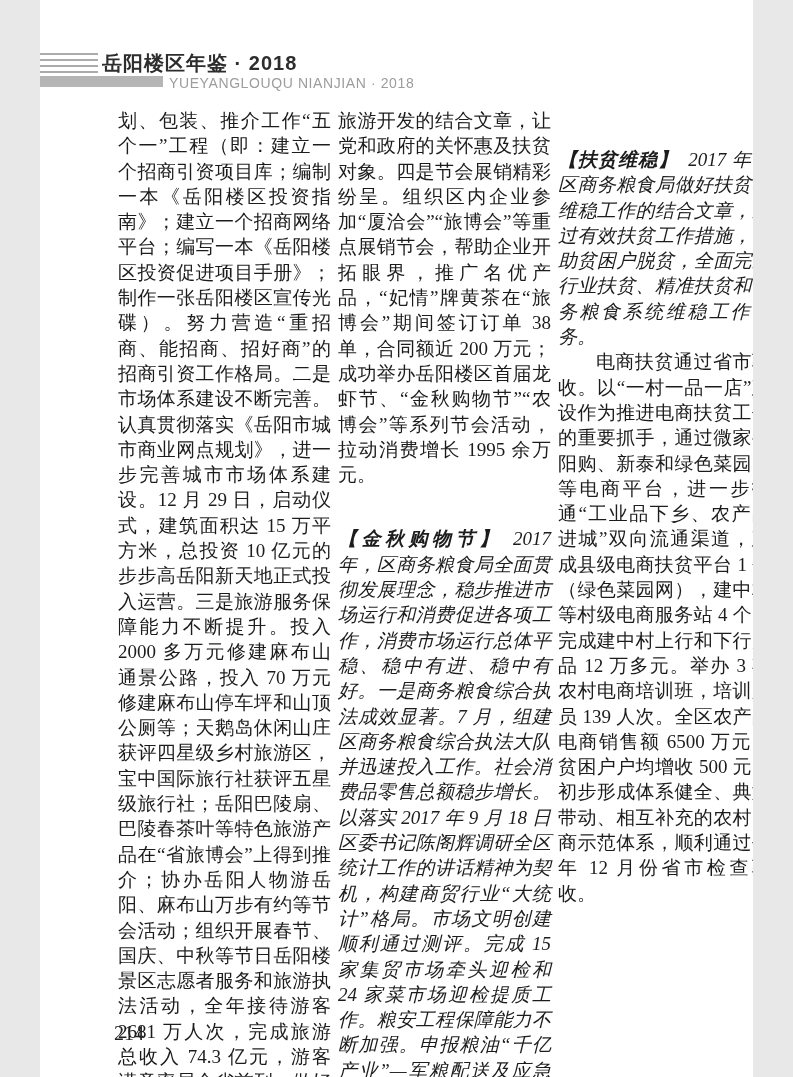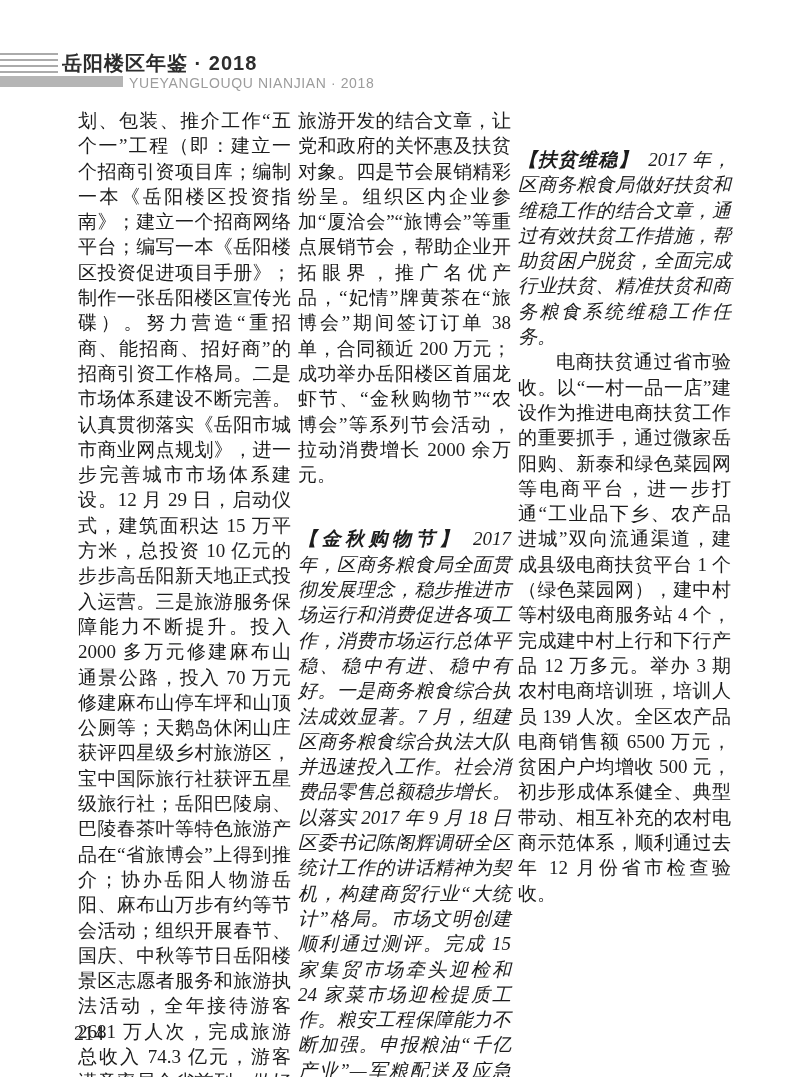--- a/index.html
+++ b/index.html
@@ -1,19 +1,19 @@
 <!DOCTYPE html>
 <html><head>
 <meta charset="utf-8">
 <style>
   * { box-sizing: border-box; }
   html, body { margin: 0; padding: 0; background: #e8e8e8; }
   .page {
     position: relative;
-    width: 793px;
+    width: 713px;
     height: 1077px;
     background: #ffffff;
     font-family: "Liberation Serif", "DejaVu Serif", serif;
     color: #1c1c1c;
     overflow: hidden;
     margin: 0 auto;
   }
 
   
   .stripes {
@@ -94,21 +94,21 @@
     <div class="cn-title">岳阳楼区年鉴 · 2018</div>
     <div class="header-bar"></div>
     <div class="en-title">YUEYANGLOUQU NIANJIAN · 2018</div>
   </header>
 
   <main class="columns">
       <div class="col">
         <p class="para"><span>划、包装、推介工作“五个一”工程（即：建立一个招商引资项目库；编制一本《岳阳楼区投资指南》；建立一个招商网络平台；编写一本《岳阳楼区投资促进项目手册》；制作一张岳阳楼区宣传光碟）。努力营造“重招商、能招商、招好商”的招商引资工作格局。二是市场体系建设不断完善。认真贯彻落实《岳阳市城市商业网点规划》，进一步完善城市市场体系建设。12 月 29 日，启动仪式，建筑面积达 15 万平方米，总投资 10 亿元的步步高岳阳新天地正式投入运营。三是旅游服务保障能力不断提升。投入 2000 多万元修建麻布山通景公路，投入 70 万元修建麻布山停车坪和山顶公厕等；天鹅岛休闲山庄获评四星级乡村旅游区，宝中国际旅行社获评五星级旅行社；岳阳巴陵扇、巴陵春茶叶等特色旅游产品在“省旅博会”上得到推介；协办岳阳人物游岳阳、麻布山万步有约等节会活动；组织开展春节、国庆、中秋等节日岳阳楼景区志愿者服务和旅游执法活动，全年接待游客 2681 万人次，完成旅游总收入 74.3 亿元，游客满意率居全省前列。做好郭镇乡磨刀村、麻布村、建中村列入全省乡村旅游扶贫工作，做好精准扶贫和</span></p>
       </div>
       <div class="col">
-        <p class="para"><span>旅游开发的结合文章，让党和政府的关怀惠及扶贫对象。四是节会展销精彩纷呈。组织区内企业参加“厦洽会”“旅博会”等重点展销节会，帮助企业开拓眼界，推广名优产品，“妃情”牌黄茶在“旅博会”期间签订订单 38 单，合同额近 200 万元；成功举办岳阳楼区首届龙虾节、“金秋购物节”“农博会”等系列节会活动，拉动消费增长 2000 余万元。</span></p>
+        <p class="para"><span>旅游开发的结合文章，让党和政府的关怀惠及扶贫对象。四是节会展销精彩纷呈。组织区内企业参加“厦洽会”“旅博会”等重点展销节会，帮助企业开拓眼界，推广名优产品，“妃情”牌黄茶在“旅博会”期间签订订单 38 单，合同额近 200 万元；成功举办岳阳楼区首届龙虾节、“金秋购物节”“农博会”等系列节会活动，拉动消费增长 1995 余万元。</span></p>
         <p class="para entry"><span class="entry-head">【金秋购物节】</span><span>2017 年，区商务粮食局全面贯彻发展理念，稳步推进市场运行和消费促进各项工作，消费市场运行总体平稳、稳中有进、稳中有好。一是商务粮食综合执法成效显著。7 月，组建区商务粮食综合执法大队并迅速投入工作。社会消费品零售总额稳步增长。以落实 2017 年 9 月 18 日区委书记陈阁辉调研全区统计工作的讲话精神为契机，构建商贸行业“大统计”格局。市场文明创建顺利通过测评。完成 15 家集贸市场牵头迎检和 24 家菜市场迎检提质工作。粮安工程保障能力不断加强。申报粮油“千亿产业”—军粮配送及应急供应骨干中心站提质升级改造等省级项目 2 个；监督中储粮岳阳直属库、华粮城陵矶港口库 2 家国企所有政策</span></p>
       </div>
       <div class="col">
         <p class="para entry"><span class="entry-head">【扶贫维稳】</span><span>2017 年，区商务粮食局做好扶贫和维稳工作的结合文章，通过有效扶贫工作措施，帮助贫困户脱贫，全面完成行业扶贫、精准扶贫和商务粮食系统维稳工作任务。</span></p>
         <p class="para indent"><span>电商扶贫通过省市验收。以“一村一品一店”建设作为推进电商扶贫工作的重要抓手，通过微家岳阳购、新泰和绿色菜园网等电商平台，进一步打通“工业品下乡、农产品进城”双向流通渠道，建成县级电商扶贫平台 1 个（绿色菜园网），建中村等村级电商服务站 4 个，完成建中村上行和下行产品 12 万多元。举办 3 期农村电商培训班，培训人员 139 人次。全区农产品电商销售额 6500 万元，贫困户户均增收 500 元，初步形成体系健全、典型带动、相互补充的农村电商示范体系，顺利通过去年 12 月份省市检查验收。</span></p>
       </div>
     </main>
 
   <div class="page-number">214</div>
 

